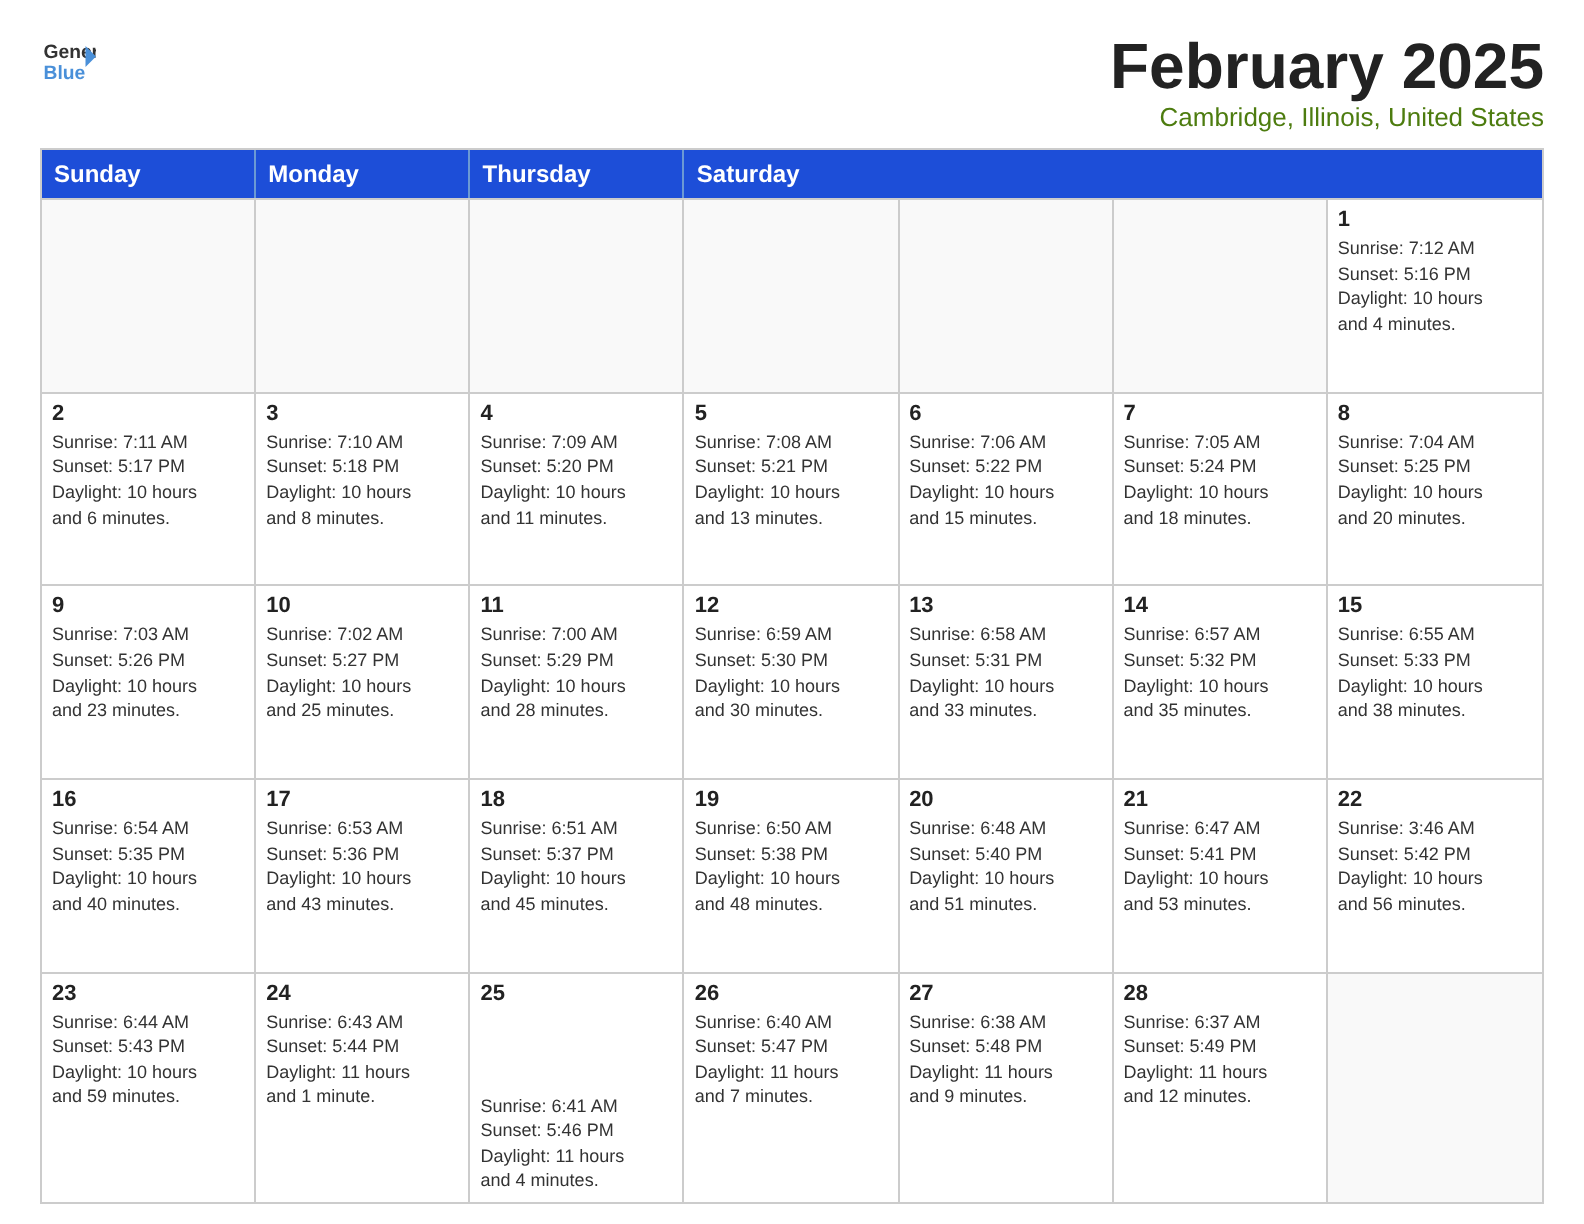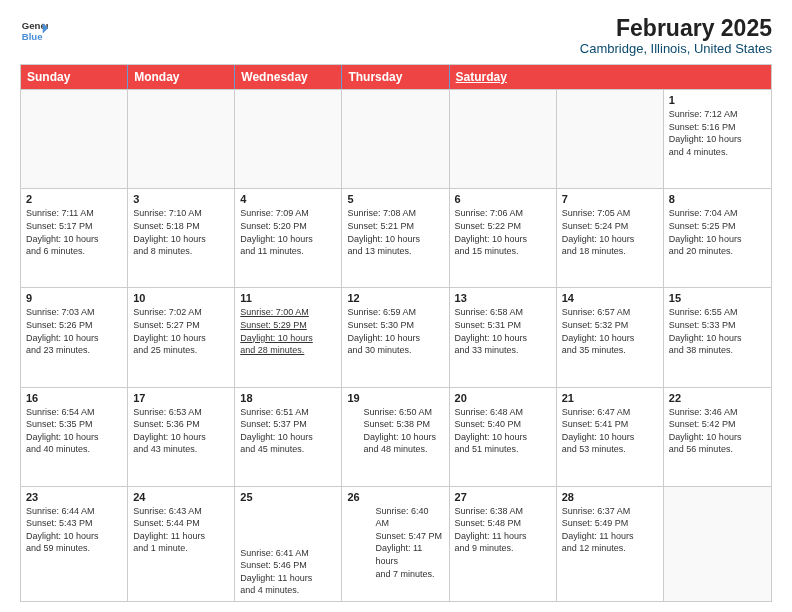--- a/index.html
+++ b/index.html
@@ -29,48 +29,48 @@
       gap: 4px;
     }
     .logo-icon {
       width: 28px;
       height: 28px;
     }
     .title-block {
       text-align: right;
     }
     .month-title {
-      font-size: 23px;
+      font-size: 32px;
       font-weight: bold;
       color: #222;
       line-height: 1.1;
     }
     .location {
       font-size: 13px;
-      color: #0c4a6e;
+      color: #4d7c0f;
     }
     .calendar {
       flex: 1;
       display: flex;
       flex-direction: column;
       border: 1px solid #ccc;
     }
     .cal-header {
       display: grid;
       grid-template-columns: repeat(7, 1fr);
-      background: #ef4444;
+      background: #1d4ed8;
     }
     .cal-header-cell {
       color: #fff;
       font-size: 12px;
       font-weight: bold;
       padding: 5px 6px;
       border-right: 1px solid #6b99d4;
     }
-    .cal-header-cell:last-child { border-right: none; text-decoration: underline; }
+    .cal-header-cell:last-child { border-right: none; }
     .cal-body {
       flex: 1;
       display: flex;
       flex-direction: column;
     }
     .cal-row {
       display: grid;
       grid-template-columns: repeat(7, 1fr);
       flex: 1;
       border-top: 1px solid #ccc;
@@ -114,21 +114,20 @@
     <div class="title-block">
       <div class="month-title">February 2025</div>
       <div class="location">Cambridge, Illinois, United States</div>
     </div>
   </div>
 
   <div class="calendar">
     <div class="cal-header" id="cal-header">
         <div class="cal-header-cell">Sunday</div>
         <div class="cal-header-cell">Monday</div>
-        <div class="cal-header-cell">Wednesday</div>
         <div class="cal-header-cell">Thursday</div>
         <div class="cal-header-cell">Saturday</div>
       </div>
     <div class="cal-body" id="cal-body">
         <div class="cal-row">
           <div class="cal-cell empty"></div>
           <div class="cal-cell empty"></div>
           <div class="cal-cell empty"></div>
           <div class="cal-cell empty"></div>
           <div class="cal-cell empty"></div>
@@ -202,21 +201,21 @@
           </div>
           <div class="cal-cell">
             <span class="day-num">10</span>
             <div class="day-info" style="white-space: pre-line;">Sunrise: 7:02 AM
 Sunset: 5:27 PM
 Daylight: 10 hours
 and 25 minutes.</div>
           </div>
           <div class="cal-cell">
             <span class="day-num">11</span>
-            <div class="day-info" style="white-space: pre-line; text-decoration: underline;">Sunrise: 7:00 AM
+            <div class="day-info" style="white-space: pre-line;">Sunrise: 7:00 AM
 Sunset: 5:29 PM
 Daylight: 10 hours
 and 28 minutes.</div>
           </div>
           <div class="cal-cell">
             <span class="day-num">12</span>
             <div class="day-info" style="white-space: pre-line;">Sunrise: 6:59 AM
 Sunset: 5:30 PM
 Daylight: 10 hours
 and 30 minutes.</div>
@@ -260,21 +259,21 @@
           </div>
           <div class="cal-cell">
             <span class="day-num">18</span>
             <div class="day-info" style="white-space: pre-line;">Sunrise: 6:51 AM
 Sunset: 5:37 PM
 Daylight: 10 hours
 and 45 minutes.</div>
           </div>
           <div class="cal-cell">
             <span class="day-num">19</span>
-            <div class="day-info" style="white-space: pre-line; margin-left: 16px;">Sunrise: 6:50 AM
+            <div class="day-info" style="white-space: pre-line;">Sunrise: 6:50 AM
 Sunset: 5:38 PM
 Daylight: 10 hours
 and 48 minutes.</div>
           </div>
           <div class="cal-cell">
             <span class="day-num">20</span>
             <div class="day-info" style="white-space: pre-line;">Sunrise: 6:48 AM
 Sunset: 5:40 PM
 Daylight: 10 hours
 and 51 minutes.</div>
@@ -311,21 +310,21 @@
           </div>
           <div class="cal-cell">
             <span class="day-num">25</span>
             <div class="day-info" style="white-space: pre-line; margin-top: 44px;">Sunrise: 6:41 AM
 Sunset: 5:46 PM
 Daylight: 11 hours
 and 4 minutes.</div>
           </div>
           <div class="cal-cell">
             <span class="day-num">26</span>
-            <div class="day-info" style="white-space: pre-line; margin-left: 28px;">Sunrise: 6:40 AM
+            <div class="day-info" style="white-space: pre-line;">Sunrise: 6:40 AM
 Sunset: 5:47 PM
 Daylight: 11 hours
 and 7 minutes.</div>
           </div>
           <div class="cal-cell">
             <span class="day-num">27</span>
             <div class="day-info" style="white-space: pre-line;">Sunrise: 6:38 AM
 Sunset: 5:48 PM
 Daylight: 11 hours
 and 9 minutes.</div>

